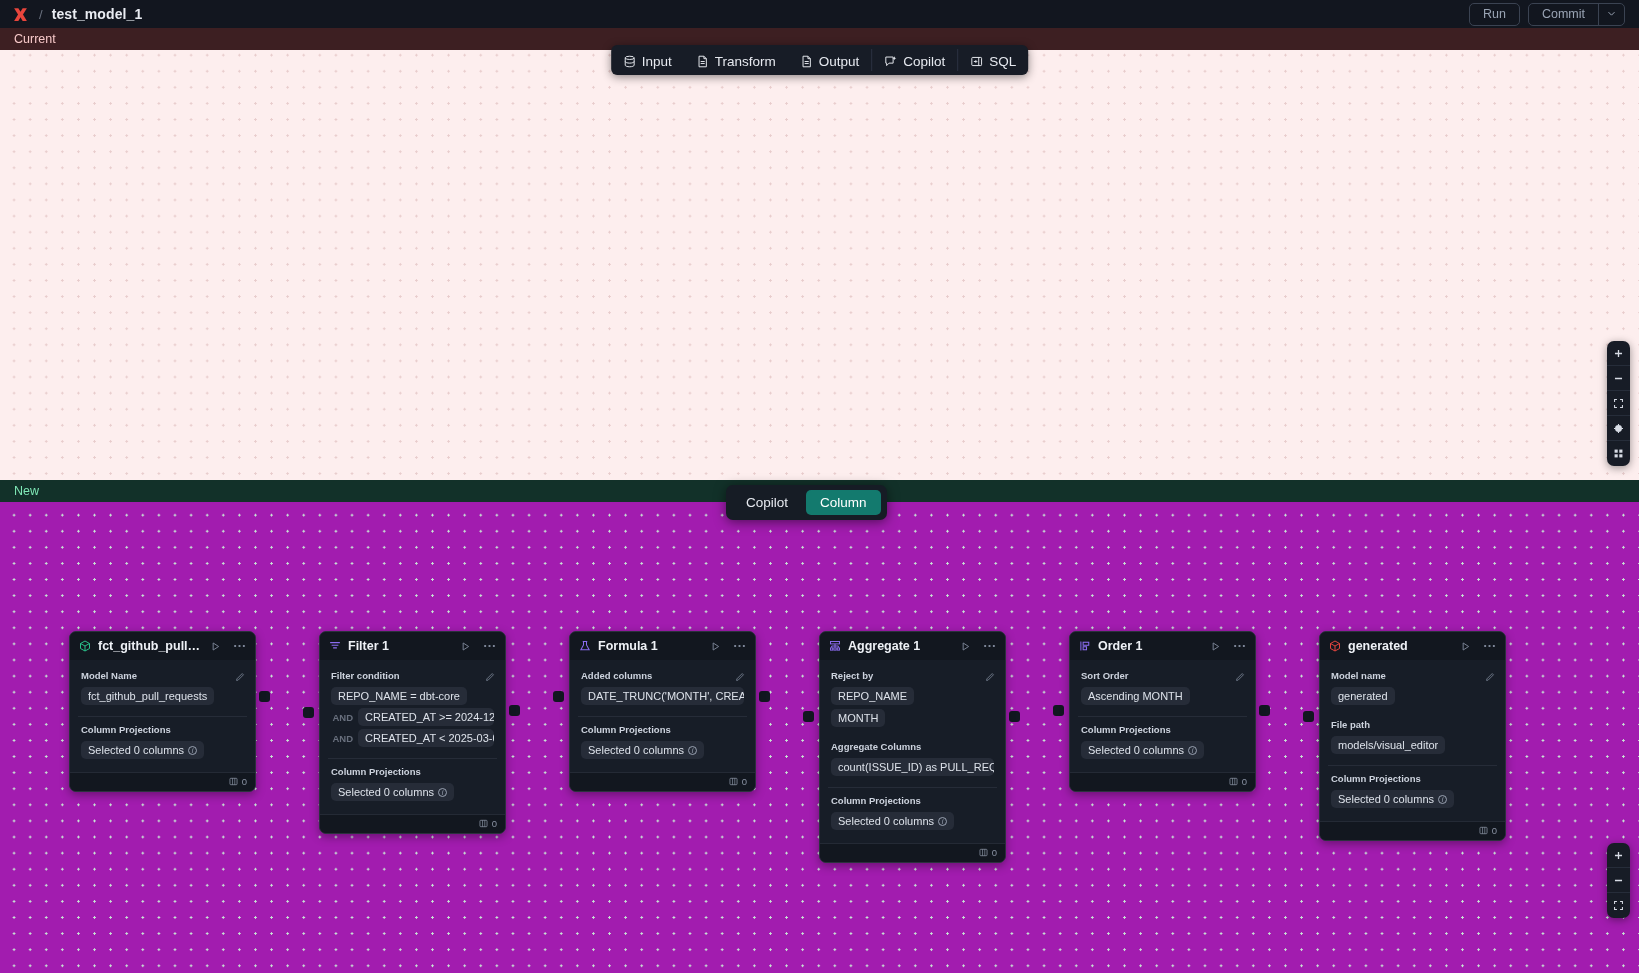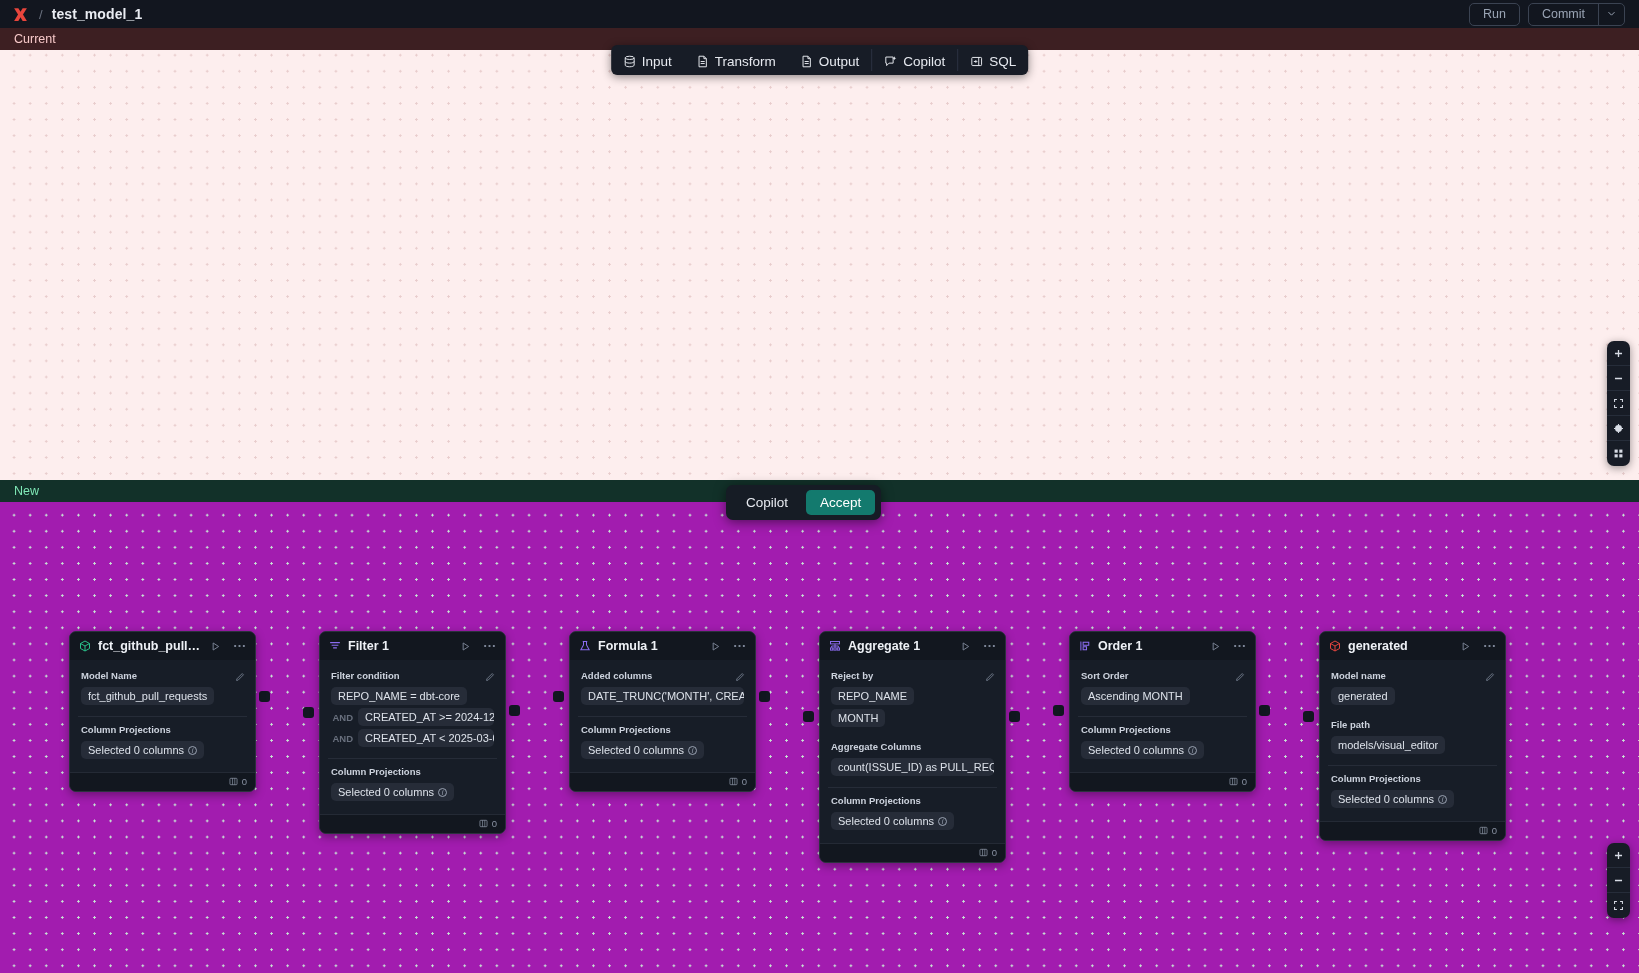--- a/index.html
+++ b/index.html
@@ -505,21 +505,21 @@
             <path d="M10.5 3 V13"></path>
             <path d="M4.5 8 H8 M6.5 6.3 L8.2 8 L6.5 9.7"></path>
           </svg>
       </span>
       <span>SQL</span>
     </div>
   </div>
 
   <div class="decision">
     <button class="btn-reject">Copilot</button>
-    <button class="btn-accept">Accept</button>
+    <button class="btn-accept">Column</button>
   </div>
 
   <div class="zoomctl zoom-top">
     <div class="zc">
         <svg width="11" height="11" viewBox="0 0 14 14" stroke="#d7dce5" stroke-width="1.7">
           <path d="M7 2.5 V11.5 M2.5 7 H11.5"></path>
         </svg>
       </div>
     <div class="zc">
         <svg width="11" height="11" viewBox="0 0 14 14" stroke="#d7dce5" stroke-width="1.7">

